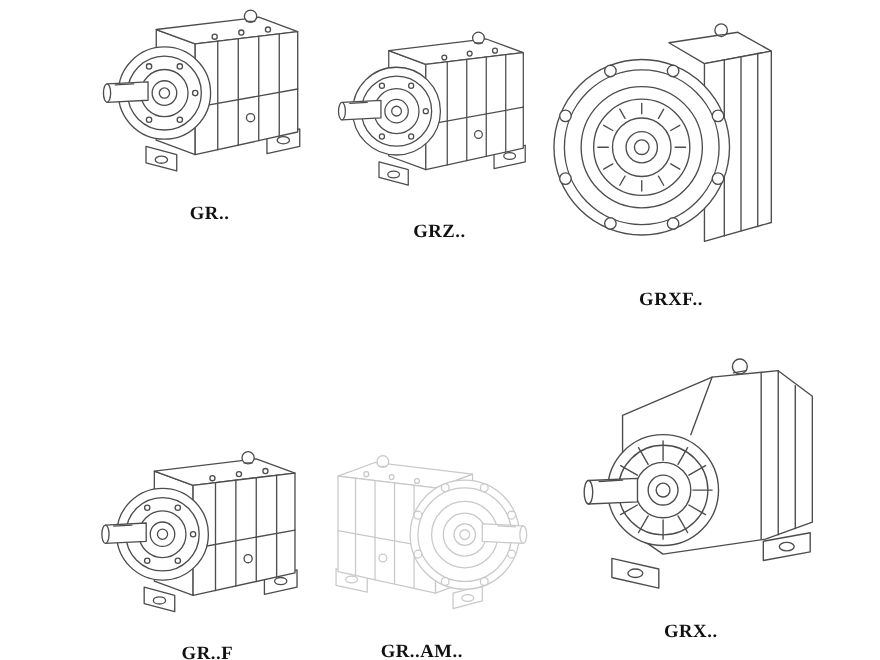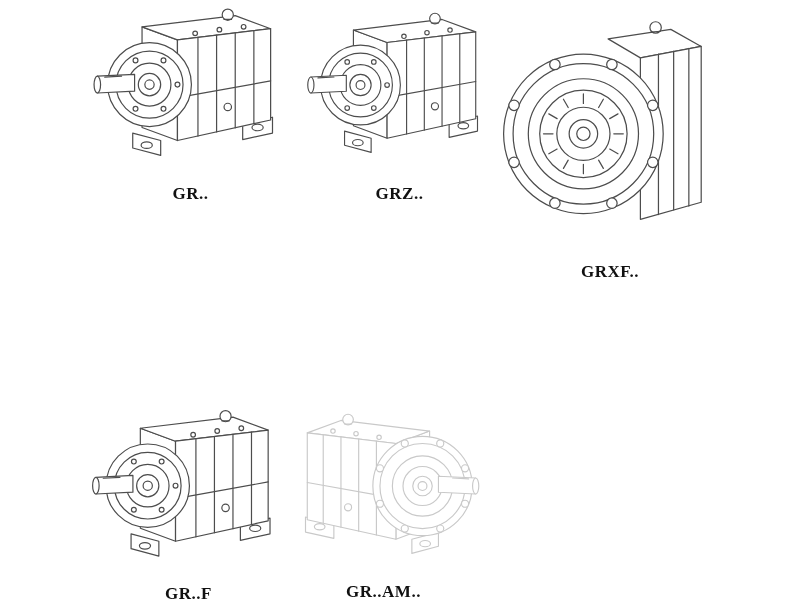--- a/index.html
+++ b/index.html
@@ -135,36 +135,42 @@
 
 <div class="canvas">
 
   <div class="fig" style="left:88px; top:4px; width:205px;">
     <svg width="205" height="178" viewBox="0 0 220 190">
         <use href="#sym-r"></use>
       </svg>
     <div class="fig-label">GR..</div>
   </div>
 
-  <div class="fig" style="left:302px; top:4px; width:195px;">
+  <div class="fig" style="left:302px; top:20px; width:195px;">
     <svg width="195" height="178" viewBox="0 0 220 190">
         <use href="#sym-r"></use>
       </svg>
     <div class="fig-label">GRZ..</div>
   </div>
 
   <div class="fig" style="left:496px; top:2px; width:228px;justify-content:space-between;">
     <svg width="228" height="258" viewBox="0 0 240 270">
         <use href="#sym-grxf"></use>
       </svg>
     <div class="fig-label">GRXF..</div>
   </div>
 
 
 
+  <div class="fig" style="left:502px; top:300px; width:252px;">
+    <svg width="252" height="262" viewBox="0 0 260 270">
+        <use href="#sym-grx"></use>
+      </svg>
+    <div class="fig-label">GRX..</div>
+  </div>
 
   <div class="fig" style="left:86px; top:406px; width:205px;">
     <svg width="205" height="176" viewBox="0 0 220 190">
         <use href="#sym-r"></use>
       </svg>
     <div class="fig-label">GR..F</div>
   </div>
 
   <div class="fig phantom" style="left:286px; top:408px; width:195px;">
     <svg width="195" height="172" viewBox="0 0 220 190">

